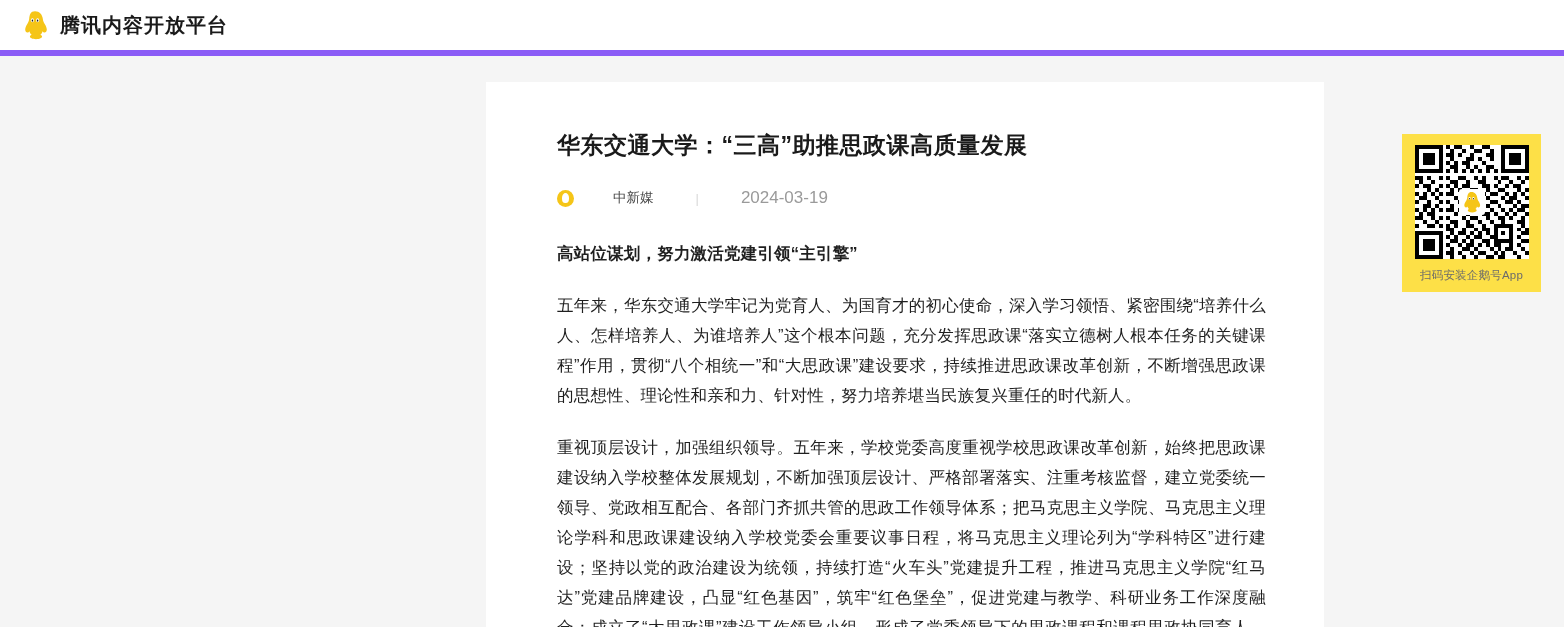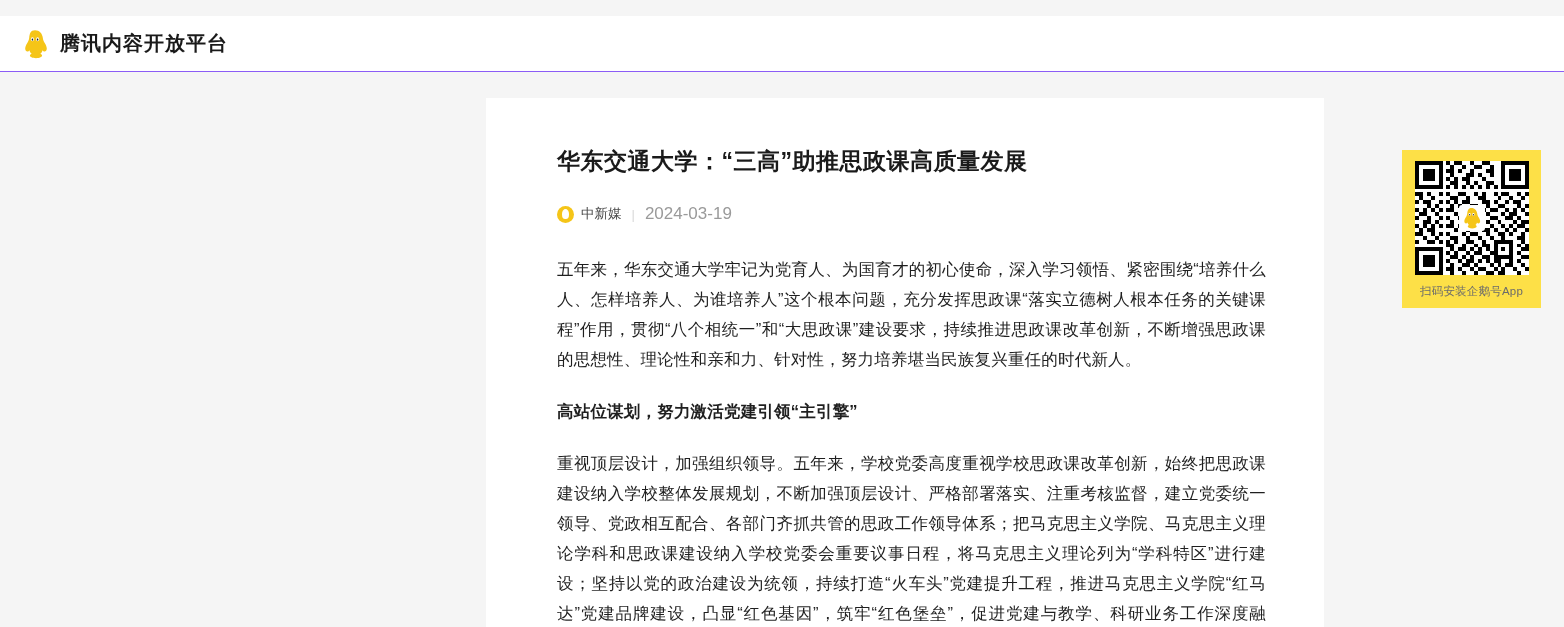--- a/index.html
+++ b/index.html
@@ -10,25 +10,24 @@
     height: 627px;
     overflow: hidden;
     background: #f5f5f5;
     font-family: "Liberation Sans", sans-serif;
   }
 
   
   .header {
     height: 56px;
     background: #ffffff;
-    border-bottom: 1px solid #8b5cf6;
+    border-bottom: 6px solid #8b5cf6;
     display: flex;
     align-items: center;
     padding: 0 20px;
-    margin-top: 16px;
   }
   .logo-mark {
     width: 26px;
     height: 30px;
     margin-left: 2px;
     margin-right: 12px;
     display: block;
   }
   .brand-title {
     font-size: 20px;
@@ -61,20 +60,21 @@
     color: #1a1a1a;
     line-height: 34px;
     margin: 0 0 26px 0;
     letter-spacing: 0.5px;
   }
 
   .meta-row {
     display: flex;
     align-items: center;
     margin-bottom: 30px;
+    gap: 32px;
   }
   .meta-avatar {
     width: 17px;
     height: 17px;
     border-radius: 50%;
     background: #f5c518;
     margin-right: 7px;
     position: relative;
     flex: none;
   }
@@ -177,22 +177,22 @@
   <div class="article-card">
     <h1 class="article-title">华东交通大学：“三高”助推思政课高质量发展</h1>
 
     <div class="meta-row">
       <span class="meta-avatar"></span>
       <span class="meta-source">中新媒</span>
       <span class="meta-sep">|</span>
       <span class="meta-date">2024-03-19</span>
     </div>
 
+    <p class="para bold">高站位谋划，努力激活党建引领“主引擎”</p>
     <p class="para">五年来，华东交通大学牢记为党育人、为国育才的初心使命，深入学习领悟、紧密围绕“培养什么人、怎样培养人、为谁培养人”这个根本问题，充分发挥思政课“落实立德树人根本任务的关键课程”作用，贯彻“八个相统一”和“大思政课”建设要求，持续推进思政课改革创新，不断增强思政课的思想性、理论性和亲和力、针对性，努力培养堪当民族复兴重任的时代新人。</p>
-    <p class="para bold">高站位谋划，努力激活党建引领“主引擎”</p>
     <p class="para">重视顶层设计，加强组织领导。五年来，学校党委高度重视学校思政课改革创新，始终把思政课建设纳入学校整体发展规划，不断加强顶层设计、严格部署落实、注重考核监督，建立党委统一领导、党政相互配合、各部门齐抓共管的思政工作领导体系；把马克思主义学院、马克思主义理论学科和思政课建设纳入学校党委会重要议事日程，将马克思主义理论列为“学科特区”进行建设；坚持以党的政治建设为统领，持续打造“火车头”党建提升工程，推进马克思主义学院“红马达”党建品牌建设，凸显“红色基因”，筑牢“红色堡垒”，促进党建与教学、科研业务工作深度融合；成立了“大思政课”建设工作领导小组，形成了党委领导下的思政课程和课程思政协同育人、总体安排、统筹推进的运作体系，学校主要领导带头讲思政课、听思政</p>
   </div>
 
   <div class="qr-panel">
     <div class="qr-box">
       <svg class="qr-canvas" width="114" height="114" viewBox="0 0 29 29" shape-rendering="crispEdges">
         <rect width="29" height="29" fill="#ffffff"></rect>
         <g fill="#000000">
 
           <rect x="0" y="0" width="7" height="1"></rect>

